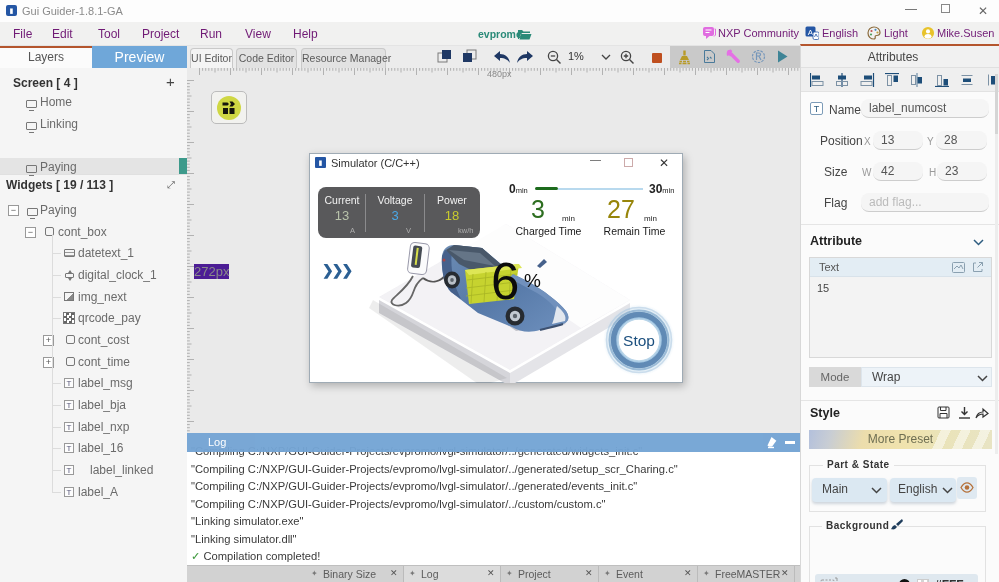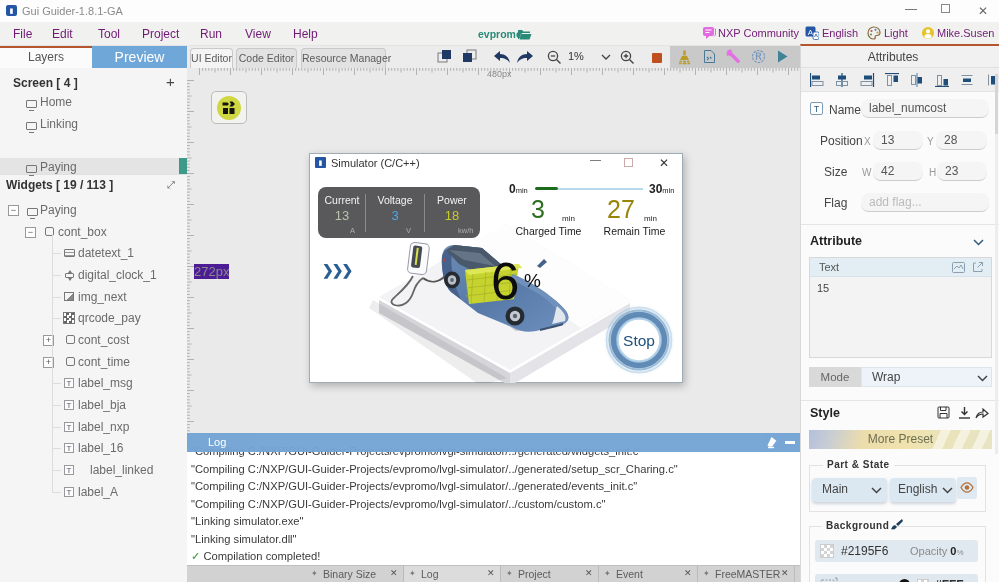--- a/index.html
+++ b/index.html
@@ -540,25 +540,20 @@
     <svg class="abs" style="left:159px; top:436px;" width="14" height="11" viewBox="0 0 14 11">
         <path d="M1,5.5 C3,2 4.8,0.8 7,0.8 C9.2,0.8 11,2 13,5.5 C11,9 9.2,10.2 7,10.2 C4.8,10.2 3,9 1,5.5 Z" stroke="#b5713a" fill="none" stroke-width="1.3"></path>
         <circle cx="7" cy="5.5" r="2.3" fill="#b5713a"></circle>
       </svg>
 
     <div class="abs" style="left:8px; top:480px; width:177px; height:70px; border:1px solid #e2e2e2; border-bottom:none;"></div>
     <div class="abs" style="left:21px; top:474px; background:#fbfbfb; padding:0 4px; font-size:10px; font-weight:bold; color:#333; letter-spacing:0.5px;">Background</div>
     <svg class="abs" style="left:89px; top:472px;" width="14" height="13" viewBox="0 0 14 13">
         <path d="M12,1 L6,6 L8,8 L13,3 Z M5,7 L7,9 L5,11 C3,12 1,11 1,11 C2,10 2,9 3,8 Z" fill="#1f3d5c"></path>
       </svg>
-    <div class="abs" style="left:14px; top:494px; width:163px; height:22px; background:#e0e9f0; border-radius:3px;">
-      <div class="abs checker" style="left:5px; top:4px; width:14px; height:14px;"></div>
-      <div class="abs" style="left:26px; top:4px; font-size:12px; color:#333;">#2195F6</div>
-      <div class="abs" style="left:95px; top:5px; font-size:11px; color:#8a8a8a;">Opacity <b style="color:#222;">0</b><span style="font-size:8px;">%</span></div>
-    </div>
 
     <div class="abs" style="left:14px; top:528px; width:163px; height:22px; background:#dfe8ef; border-radius:3px;">
       <svg class="abs" style="left:5px; top:3px;" width="18" height="15" viewBox="0 0 18 15" fill="none" stroke="#999">
           <rect x="1" y="3" width="13" height="10" rx="1" stroke-dasharray="2 1.5"></rect>
           <rect x="4" y="6" width="7" height="4"></rect>
           <path d="M15,1 h2 v3"></path>
         </svg>
       <div class="abs" style="left:84px; top:5px; width:11px; height:11px; border-radius:50%; background:#111;"></div>
       <div class="abs checker" style="left:102px; top:5px; width:12px; height:12px;"></div>
       <div class="abs" style="left:120px; top:4px; font-size:12px; font-weight:bold; color:#333;">#FFF</div>

